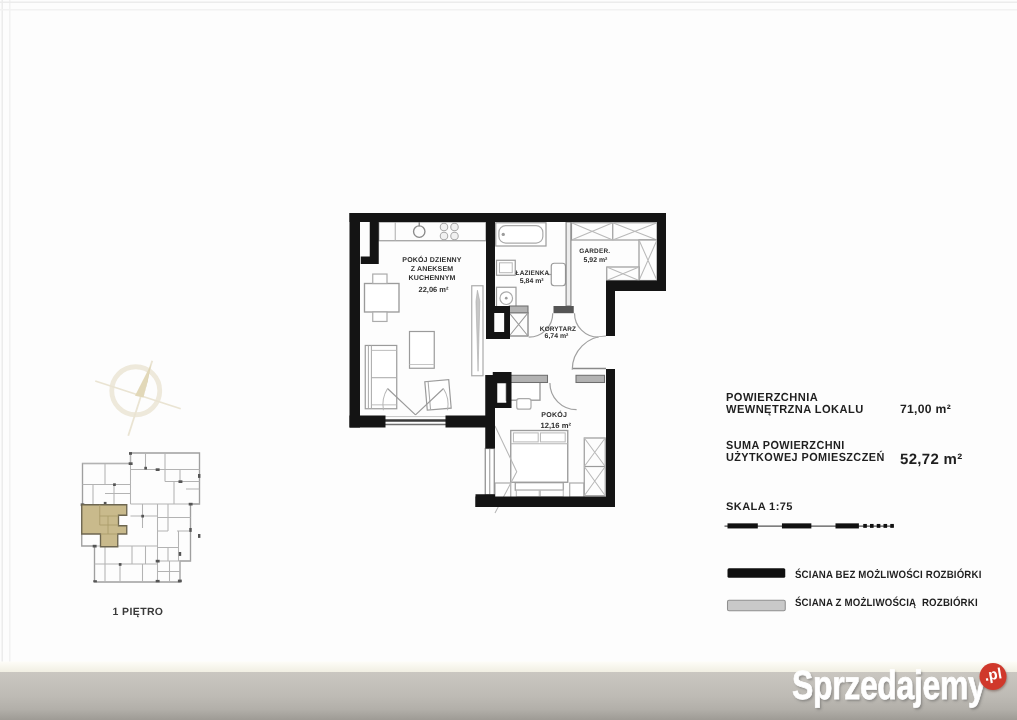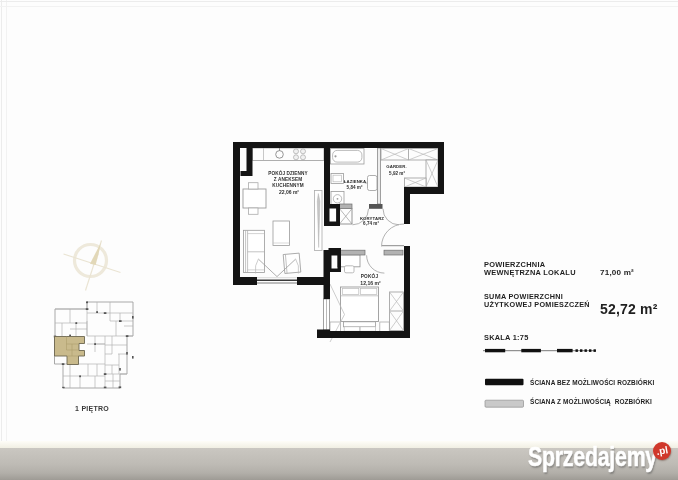--- a/index.html
+++ b/index.html
@@ -244,21 +244,21 @@
 
 <rect x="485" y="400.2" width="38.5" height="7" rx="1" fill="#c9c9c9" stroke="#8f8f8f" stroke-width="0.7"></rect>
 </svg>
 
 <div class="abs txt" style="left:484px;top:261px;font-size:7.8px;line-height:7.8px;letter-spacing:0.3px;white-space:nowrap;transform:scaleX(0.95);transform-origin:0 0;">POWIERZCHNIA<br>WEWNĘTRZNA LOKALU</div>
 
 <div class="abs txt" style="left:600px;top:268px;font-size:8.1px;letter-spacing:0.2px;white-space:nowrap;">71,00 m²</div>
 
 <div class="abs txt" style="left:484px;top:293px;font-size:7.8px;line-height:7.9px;letter-spacing:0.3px;white-space:nowrap;transform:scaleX(0.93);transform-origin:0 0;">SUMA POWIERZCHNI<br>UŻYTKOWEJ POMIESZCZEŃ</div>
 
-<div class="abs txt" style="left:600px;top:301.3px;font-size:14px;letter-spacing:0.2px;white-space:nowrap;">52,72 m²</div>
+<div class="abs txt" style="left:600px;top:301.3px;font-size:10px;letter-spacing:0.2px;white-space:nowrap;">52,72 m²</div>
 
 <div class="abs txt" style="left:484px;top:332.8px;font-size:7.4px;letter-spacing:0.25px;white-space:nowrap;text-align:center;">SKALA 1:75</div>
 
 <div class="abs txt" style="left:530px;top:378.6px;font-size:7.1px;letter-spacing:0.12px;white-space:nowrap;transform:scaleX(0.91);transform-origin:0 0;">ŚCIANA BEZ MOŻLIWOŚCI ROZBIÓRKI</div>
 
 <div class="abs txt" style="left:530px;top:398.3px;font-size:7.1px;letter-spacing:0.12px;white-space:nowrap;transform:scaleX(0.91);transform-origin:0 0;">ŚCIANA Z MOŻLIWOŚCIĄ&nbsp; ROZBIÓRKI</div>
 
 <div class="abs txt" style="left:58px;top:404.9px;width:68px;text-align:center;font-size:7px;letter-spacing:0.25px;color:#3a3a3a;">1 PIĘTRO</div>
 
 <div class="abs" style="left:0;top:448px;width:678px;height:32px;background:linear-gradient(180deg,#cac7c1 0%,#bebbb5 50%,#b2afa9 78%,#9e9b95 100%);"></div>

